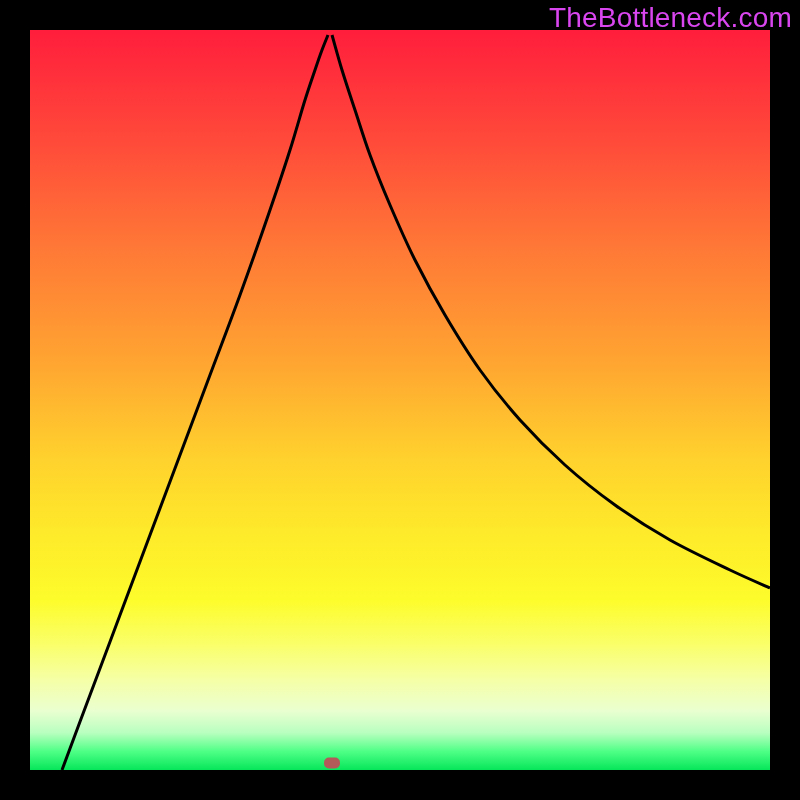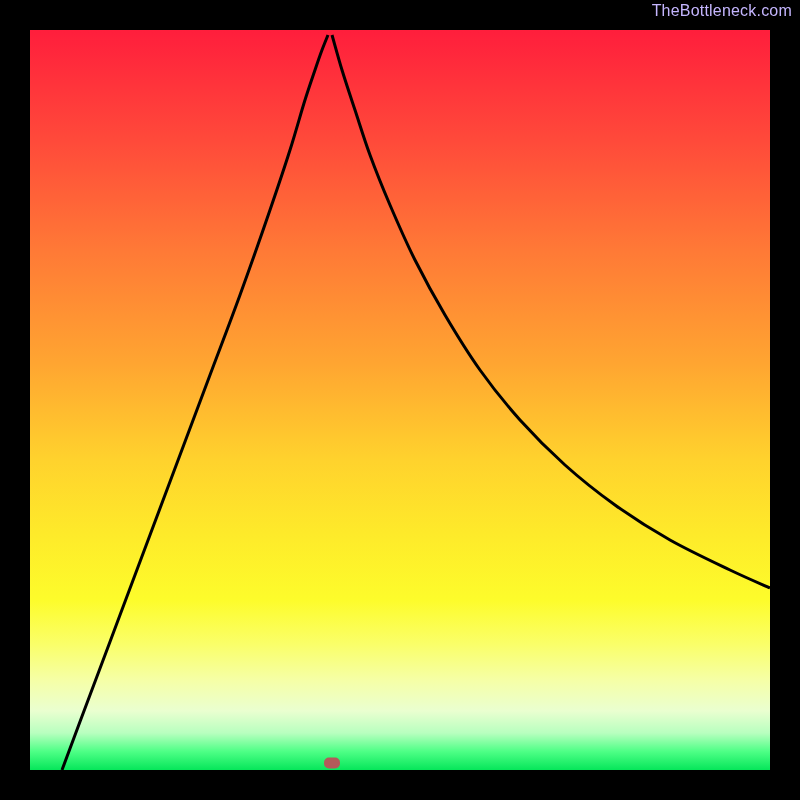--- a/index.html
+++ b/index.html
@@ -39,22 +39,22 @@
       #eaffd0 92%,
       #b8ffbf 95%,
       #4eff86 97.5%,
       #06e65a 100%
     );
   }
   .watermark {
     position: absolute;
     top: 2px;
     right: 8px;
-    color: #c4b5fd;
-    font-size: 16px;
+    color: #d946ef;
+    font-size: 28px;
     font-weight: 400;
     letter-spacing: 0.2px;
     user-select: none;
     text-align: center;
   }
   svg.curve {
     position: absolute;
     left: 0;
     top: 0;
     width: 740px;

